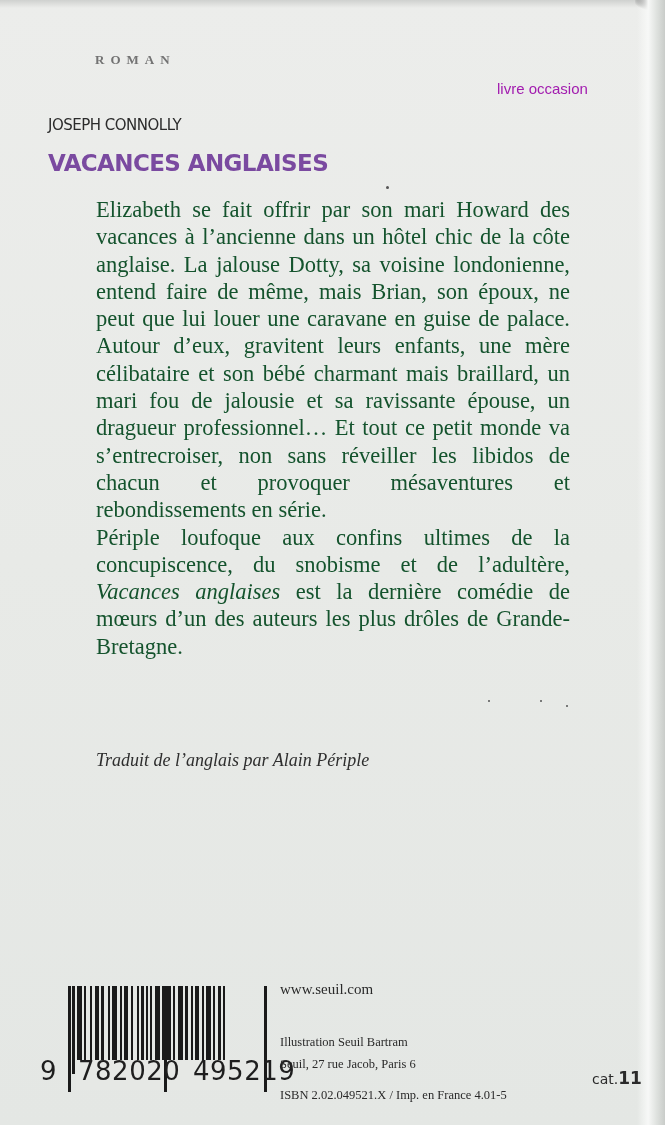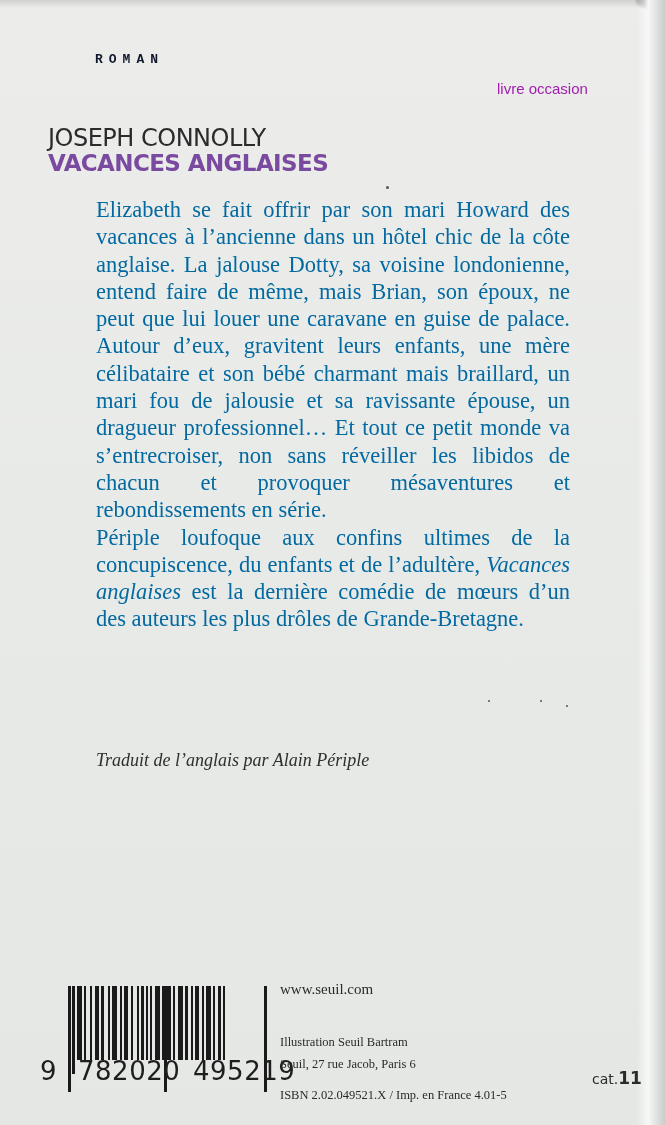--- a/index.html
+++ b/index.html
@@ -19,41 +19,41 @@
     .corner-dark {
       position: absolute; right: 0; top: 0; width: 30px; height: 12px;
       background: radial-gradient(ellipse at top right, #333 0%, #666 40%, rgba(230,232,229,0) 75%);
     }
     .spine-edge {
       position: absolute; right: 0; top: 0; width: 28px; height: 1125px;
       background: linear-gradient(90deg, rgba(236,237,235,0) 0%, #f7f8f7 40%, #dfe2df 70%, #c9ccc9 100%);
     }
     .genre {
       position: absolute; left: 95px; top: 52px;
-      font-family: Liberation Mono, monospace; font-weight: bold;
-      font-size: 13px; letter-spacing: 6px; color: #0f172a;
+      font-family: Liberation Serif, serif; font-weight: bold;
+      font-size: 13px; letter-spacing: 6px; color: #737373;
     }
     .watermark {
       position: absolute; left: 497px; top: 80px;
       font-family: "Liberation Sans", sans-serif; font-size: 15px; color: #a21caf;
     }
     .author {
-      position: absolute; left: 48px; top: 124px;
+      position: absolute; left: 48px; top: 116px;
       font-family: "DejaVu Sans", sans-serif; font-weight: normal;
-      font-size: 24px; color: #2b2b2b; letter-spacing: -0.5px;
+      font-size: 15px; color: #2b2b2b; letter-spacing: -0.5px;
     }
     .title {
       position: absolute; left: 48px; top: 150px;
       font-family: "DejaVu Sans", sans-serif; font-weight: bold;
       font-size: 23px; color: #7a4aa0; letter-spacing: -0.6px;
     }
     .blurb {
       position: absolute; left: 96px; top: 196px; width: 474px;
       font-family: "Liberation Serif", serif; font-size: 22.5px;
-      line-height: 27.3px; color: #0369a1; text-align: justify;
+      line-height: 27.3px; color: #14532d; text-align: justify;
     }
     .blurb p { margin: 0; }
     .blurb em { font-style: italic; }
     .translator {
       position: absolute; left: 96px; top: 750px;
       font-family: "Liberation Serif", serif; font-style: italic;
       font-size: 18px; color: #2e2e2e;
     }
     .barcode {
       position: absolute; left: 68px; top: 986px; width: 200px; height: 88px;
@@ -107,21 +107,21 @@
 <div class="spine-edge"></div>
 
 <div class="genre">ROMAN</div>
 <div class="watermark">livre occasion</div>
 
 <div class="author">JOSEPH CONNOLLY</div>
 <div class="title">VACANCES ANGLAISES</div>
 
 <div class="blurb">
   <p>Elizabeth se fait offrir par son mari Howard des vacances à l’ancienne dans un hôtel chic de la côte anglaise. La jalouse Dotty, sa voisine londonienne, entend faire de même, mais Brian, son époux, ne peut que lui louer une caravane en guise de palace. Autour d’eux, gravitent leurs enfants, une mère célibataire et son bébé charmant mais braillard, un mari fou de jalousie et sa ravissante épouse, un dragueur professionnel… Et tout ce petit monde va s’entrecroiser, non sans réveiller les libidos de chacun et provoquer mésaventures et rebondissements en série.</p>
-  <p><span>Périple loufoque aux confins ultimes de la concupiscence, du enfants et de l’adultère,</span> <em>Vacances anglaises</em> <span>est la dernière comédie de mœurs d’un des auteurs les plus drôles de Grande-Bretagne.</span></p>
+  <p><span>Périple loufoque aux confins ultimes de la concupiscence, du snobisme et de l’adultère,</span> <em>Vacances anglaises</em> <span>est la dernière comédie de mœurs d’un des auteurs les plus drôles de Grande-Bretagne.</span></p>
 </div>
 
 <div class="translator">Traduit de l’anglais par Alain Périple</div>
 
 <div class="speck" style="left:386px; top:186px;"></div>
 <div class="speck" style="left:488px; top:700px; width:2px; height:2px;"></div>
 <div class="speck" style="left:540px; top:700px; width:2px; height:2px;"></div>
 <div class="speck" style="left:566px; top:705px; width:2px; height:2px;"></div>
 
 <div class="barcode">

